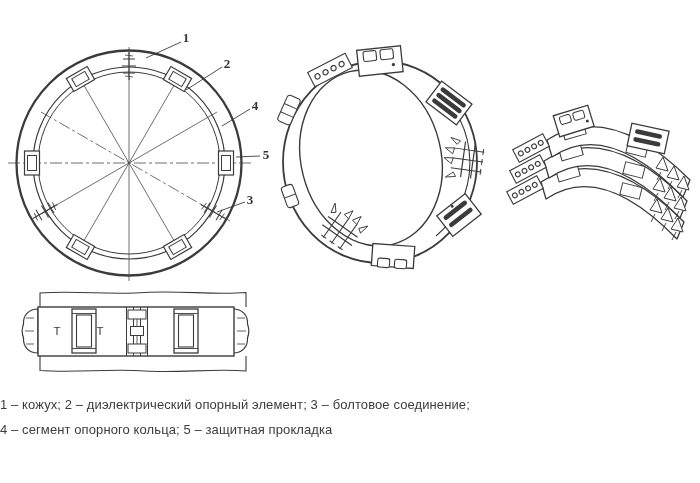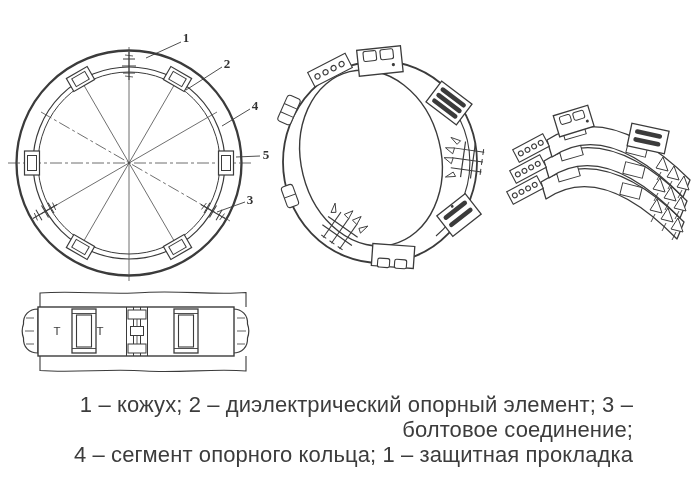--- a/index.html
+++ b/index.html
@@ -10,22 +10,22 @@
   .fillw{fill:#ffffff;stroke:#3b3b3b;}
   .thin{stroke-width:.9;}
   .med{stroke-width:1.3;}
   .thick{stroke-width:2.3;}
   .spoke{stroke:#4a4a4a;stroke-width:.8;fill:none;}
   .dashdot{stroke-dasharray:12 3 3 3;}
   .callout-num{font-family:"Liberation Serif",serif;font-size:13px;font-weight:600;
                fill:#333;stroke:none;}
   .t-label{font-family:"Liberation Sans",sans-serif;font-size:11.5px;fill:#3b3b3b;stroke:none;}
   .rib{stroke:#3b3b3b;stroke-width:4.6;stroke-linecap:round;fill:none;}
-  .caption{position:absolute;left:0;top:392px;width:633px;text-align:right;
-           color:#3c3c3c;font-size:22px;line-height:25px;letter-spacing:.1px;}
+  .caption{position:absolute;left:0;top:392px;width:633px;text-align:left;
+           color:#3c3c3c;font-size:13px;line-height:25px;letter-spacing:.1px;}
 </style>
 </head>
 <body>
 
 <div class="canvas">
 <svg width="700" height="483" viewBox="0 0 700 483">
 
   <defs>
 
     <g id="joint-flat">
@@ -236,15 +236,15 @@
       <line x1="137" y1="335.5" x2="137" y2="344" class="ink" stroke-width=".8"></line>
     </g>
 
     <text x="57" y="335" class="t-label" text-anchor="middle">T</text>
     <text x="100" y="335" class="t-label" text-anchor="middle">T</text>
   </g>
 </svg>
 
   <div class="caption">
     <div>1 – кожух; 2 – диэлектрический опорный элемент; 3 – болтовое соединение;</div>
-    <div>4 – сегмент опорного кольца; 1 – защитная прокладка</div>
+    <div>4 – сегмент опорного кольца; 5 – защитная прокладка</div>
   </div>
 </div>
 
 </body></html>

